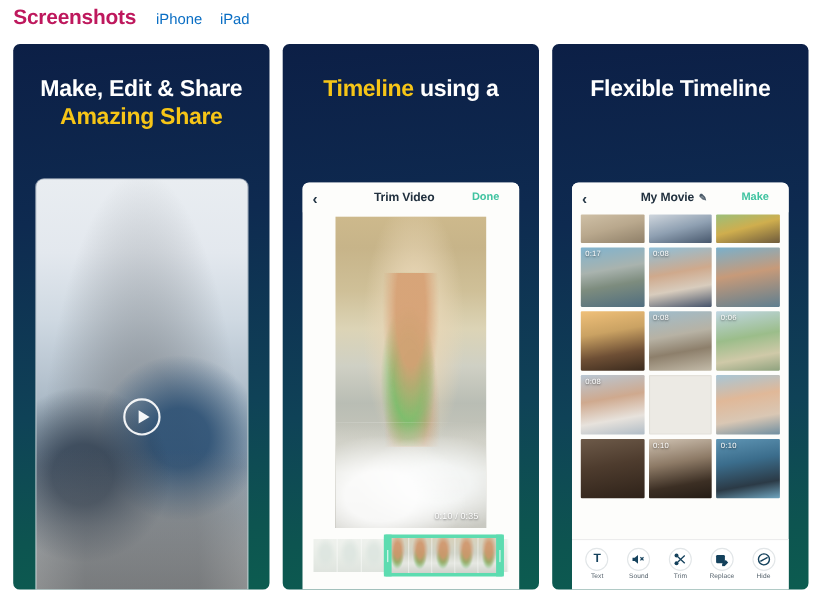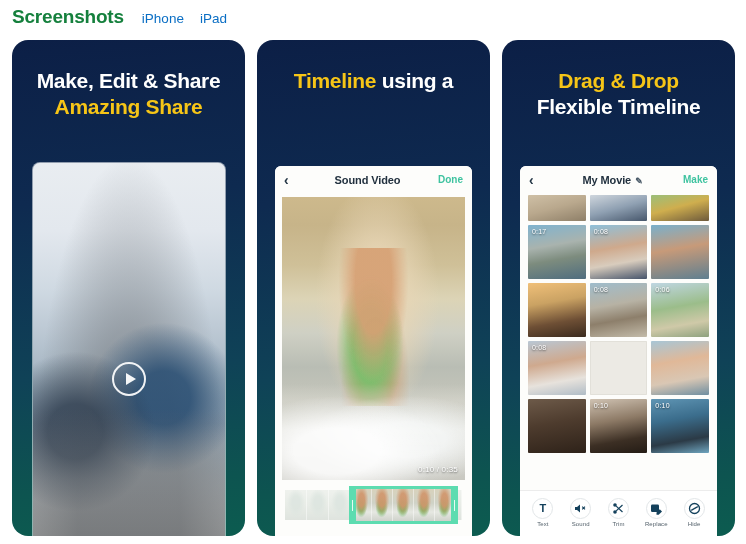--- a/index.html
+++ b/index.html
@@ -14,21 +14,21 @@
   .header {
     height: 40px;
     padding: 6px 0 0 12px;
     display: flex;
     align-items: baseline;
     gap: 18px;
   }
   .page-title {
     font-size: 19px;
     font-weight: bold;
-    color: #15803d;
+    color: #be185d;
     letter-spacing: -0.2px;
   }
   .tabs { display: flex; gap: 16px; align-items: baseline; }
   .tab {
     font-size: 13.5px;
     color: #0a6ec4;
     cursor: pointer;
     padding-bottom: 16px;
     line-height: 1.1;
   }
@@ -38,21 +38,21 @@
   .gallery {
     display: flex;
     gap: 12px;
     padding: 0 12px;
     height: 500px;
   }
   .shot-card {
     position: relative;
     width: 233px;
     height: 496px;
-    border-radius: 16px;
+    border-radius: 6px;
     overflow: hidden;
     background: linear-gradient(175deg, #0c1f46 0%, #0e2a50 32%, #0f4257 66%, #0d5450 88%, #0c5c50 100%);
     flex-shrink: 0;
   }
 
   .shot-head {
     padding: 28px 10px 0;
     text-align: center;
   }
   .shot-head .line {
@@ -140,27 +140,26 @@
     font-size: 11px;
     font-weight: bold;
     color: #22313f;
     letter-spacing: -0.1px;
   }
   .nav-action {
     font-size: 10px;
     color: #3fc3a0;
     font-weight: bold;
     width: 34px;
-    text-align: right;
   }
   .nav-pencil { font-size: 9px; color: #4a5a68; margin-left: 4px; }
 
   .preview-wrap {
     flex: 1;
-    padding: 4px 7px 0;
+    padding: 4px 30px 0;
     position: relative;
   }
   .preview {
     position: relative;
     width: 100%; height: 100%;
     overflow: hidden;
     background:
       radial-gradient(ellipse at 52% 36%, rgba(232,214,182,0.9) 0 18%, transparent 46%),
       linear-gradient(180deg,
         #cdb98c 0%, #c7b489 10%,
@@ -332,21 +331,21 @@
   </div>
 
   <div class="shot-card">
     <div class="shot-head">
       <div class="line"><span class="accent">Timeline</span><span> using a</span></div>
     </div>
 
     <div class="phone-ui">
       <div class="ui-navbar">
         <div class="nav-back">‹</div>
-        <div class="nav-title">Sound Video</div>
+        <div class="nav-title">Trim Video</div>
         <div class="nav-action">Done</div>
       </div>
 
       <div class="preview-wrap">
         <div class="preview">
           <div class="subject"></div>
           <div class="splash"></div>
           <div class="time-badge">0:10 / 0:35</div>
         </div>
       </div>
@@ -374,21 +373,20 @@
           </div>
         <div class="strip-handle r">
             <span></span>
           </div>
       </div>
     </div>
   </div>
 
   <div class="shot-card">
     <div class="shot-head">
-      <div class="line accent">Drag &amp; Drop</div>
       <div class="line">Flexible Timeline</div>
     </div>
 
     <div class="grid-ui">
       <div class="ui-navbar">
         <div class="nav-back">‹</div>
         <div class="nav-title"><span>My Movie</span><span class="nav-pencil">✎</span></div>
         <div class="nav-action">Make</div>
       </div>
 

